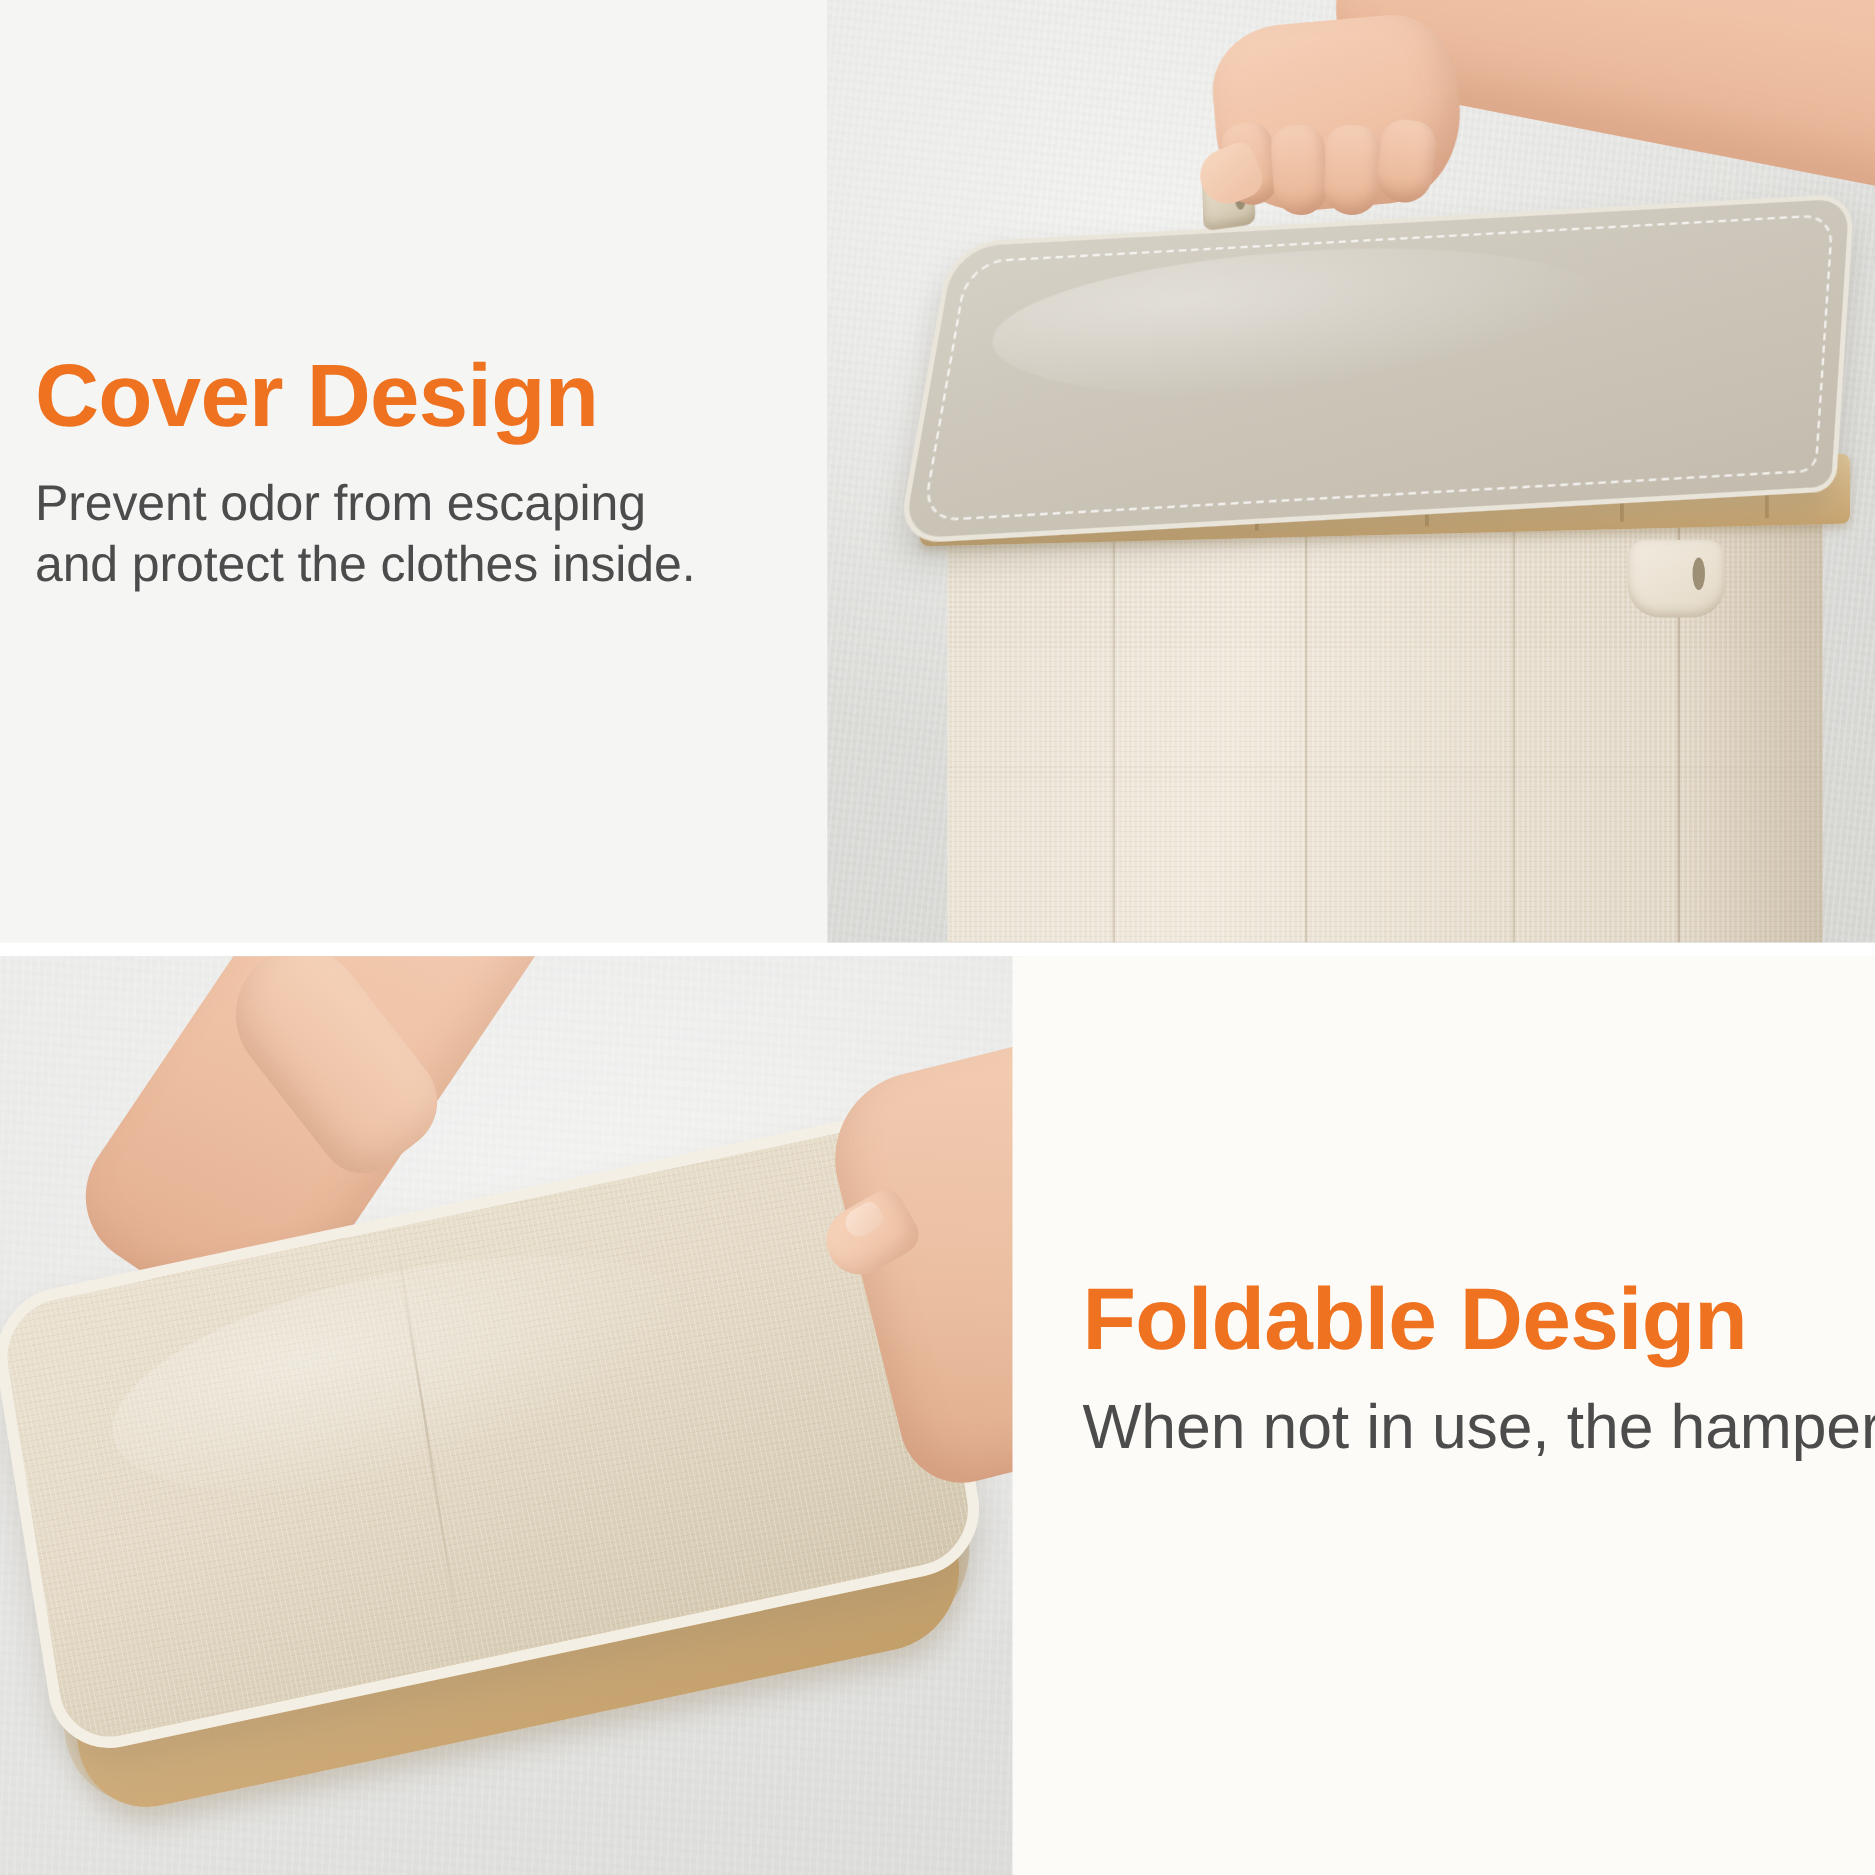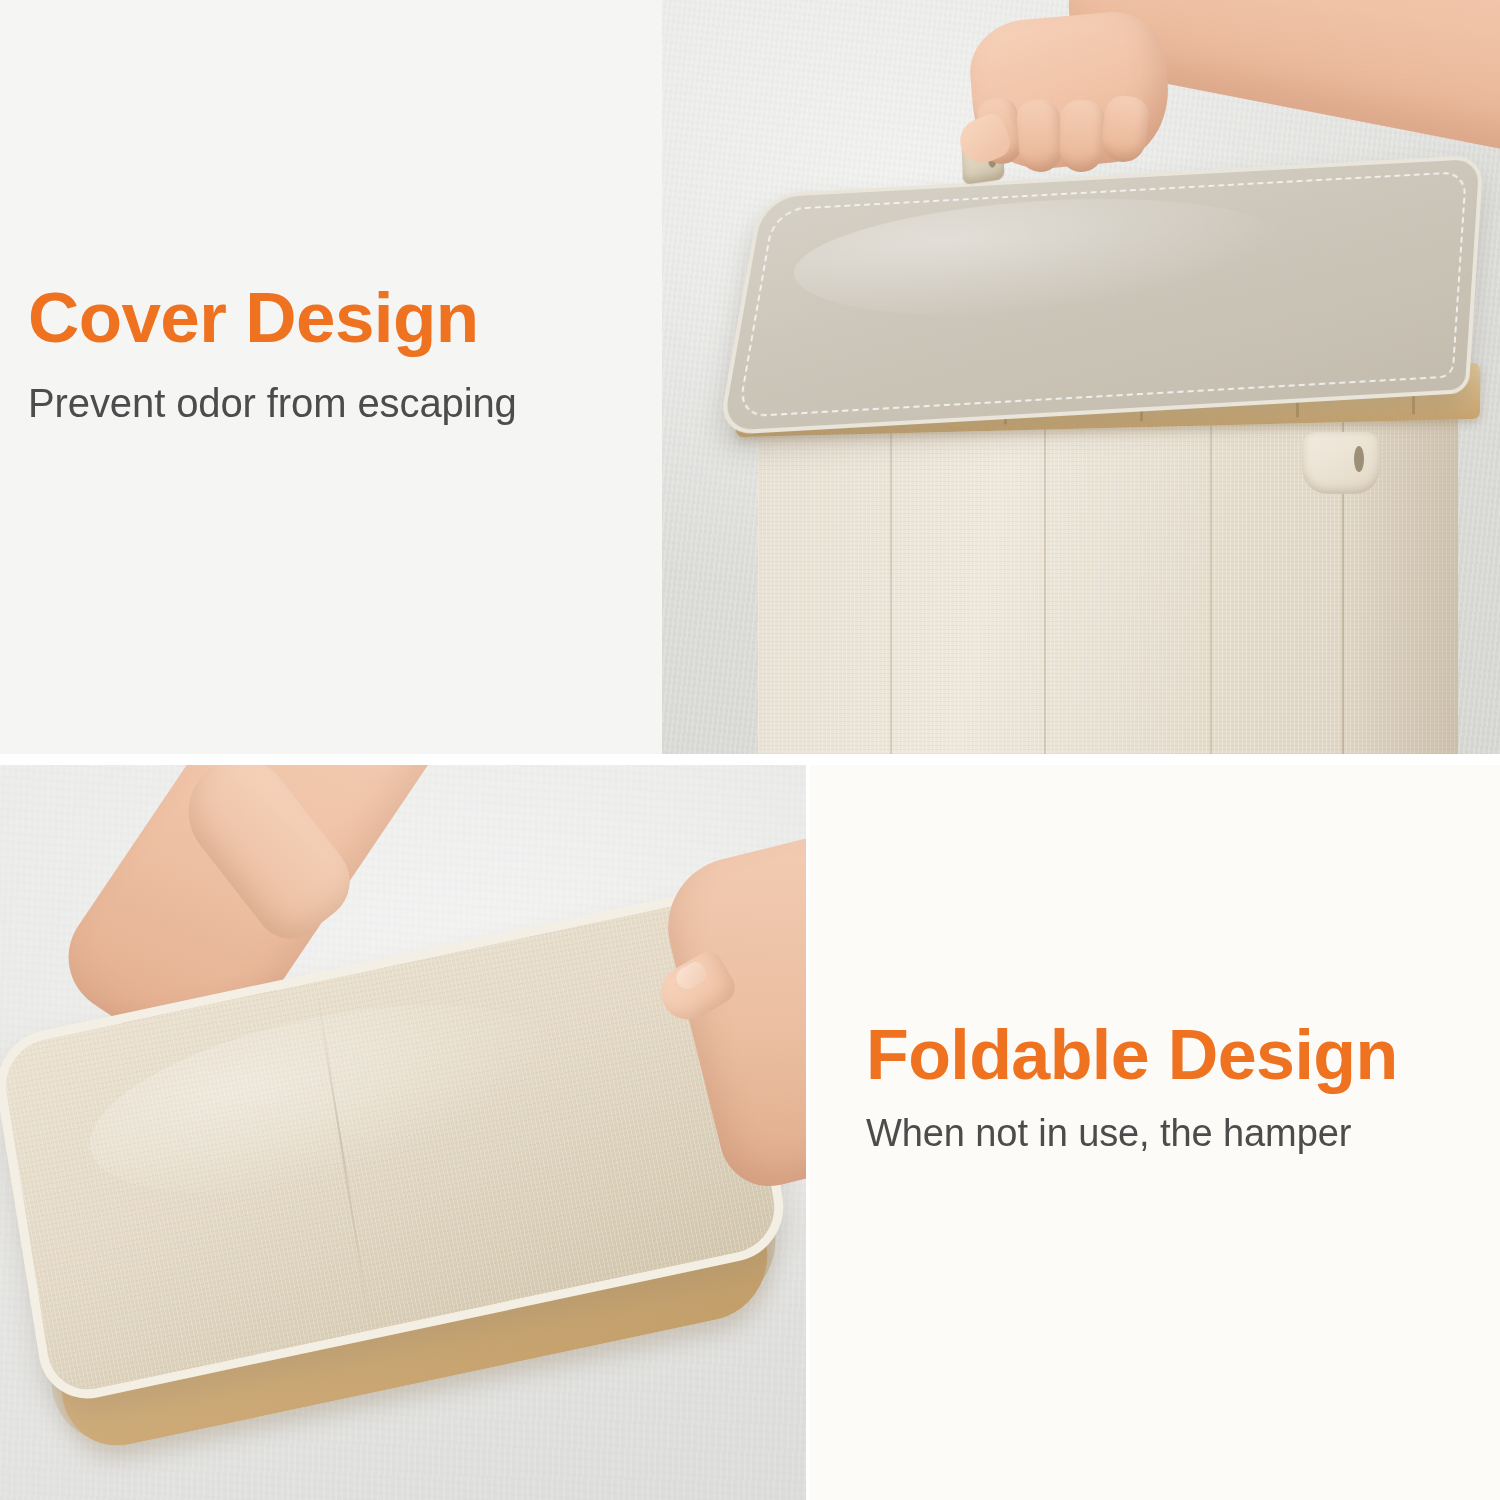--- a/index.html
+++ b/index.html
@@ -15,21 +15,21 @@
   }
 
   #infographic {
     position: relative;
     width: 1500px;
     height: 1500px;
     background: #ffffff;
   }
 
   
-  .quad { position: absolute; overflow: hidden; }
+  .quad { position: absolute; overflow: hidden; padding-left: 15px; }
 
   #quad-tl { left: 0;    top: 0;    width: 662px;  height: 754px;  background: #f5f5f4; }
   #quad-tr { left: 662px; top: 0;   width: 838px;  height: 754px;  background: #dededc; }
   #quad-bl { left: 0;    top: 765px; width: 806px; height: 735px;  background: #e4e4e2; }
   #quad-br { left: 810px; top: 765px; width: 690px; height: 735px; background: #fdfbf7; }
 
   
   .textblock { position: absolute; }
 
   #textblock-cover { left: 28px; top: 282px; width: 620px; }
@@ -47,21 +47,21 @@
   #textblock-foldable .headline { font-size: 70px; margin-bottom: 18px; }
 
   .bodytext {
     color: #4c4c4c;
     font-size: 40px;
     line-height: 1.22;
     letter-spacing: -0.1px;
     margin: 0;
   }
   .bodytext .line { display: block; white-space: nowrap; }
-  #textblock-foldable .bodytext { font-size: 38px; line-height: 1.33; }
+  #textblock-foldable .bodytext { font-size: 50px; line-height: 1.33; }
 
   
   #photo-lid {
     position: absolute; inset: 0;
     background:
       radial-gradient(ellipse 120% 90% at 30% 25%, rgba(255,255,255,.55), rgba(255,255,255,0) 62%),
       linear-gradient(160deg, #e6e6e4 0%, #dcdcd9 45%, #d6d6d3 100%);
   }
   
   #photo-lid .wall-grain {
@@ -295,20 +295,21 @@
 </head>
 <body>
 
 <div id="infographic">
 
   <div class="quad" id="quad-tl">
     <div class="textblock" id="textblock-cover">
       <h1 class="headline">Cover Design</h1>
       <p class="bodytext">
         <span class="line">Prevent odor from escaping</span>
+        <span class="line">and protect the clothes inside.</span>
       </p>
     </div>
   </div>
 
   <div class="quad" id="quad-tr">
     <div id="photo-lid">
       <div class="wall-grain"></div>
 
       <div id="hamper-body">
         <div class="linen-grain"></div>

